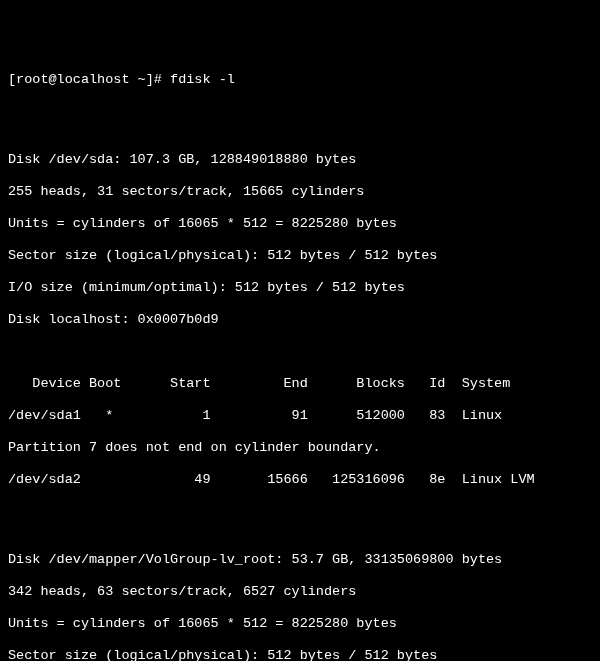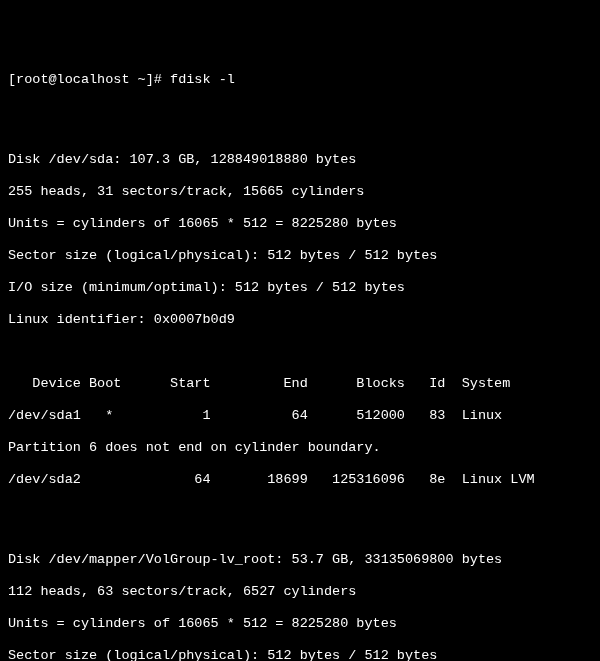--- a/index.html
+++ b/index.html
@@ -22,30 +22,30 @@
 
 
 <span class="line">[root@localhost ~]# fdisk -l</span>
 <div class="blank"></div>
 
 <span class="line">Disk /dev/sda: 107.3 GB, 128849018880 bytes</span>
 <span class="line">255 heads, 31 sectors/track, 15665 cylinders</span>
 <span class="line">Units = cylinders of 16065 * 512 = 8225280 bytes</span>
 <span class="line">Sector size (logical/physical): 512 bytes / 512 bytes</span>
 <span class="line">I/O size (minimum/optimal): 512 bytes / 512 bytes</span>
-<span class="line">Linux identifier: 0x0007b0d9</span>
+<span class="line">Disk localhost: 0x0007b0d9</span>
 <div class="blank"></div>
 <span class="line">   Device Boot      Start         End      Blocks   Id  System</span>
-<span class="line">/dev/sda1   *           1          64      512000   83  Linux</span>
-<span class="line">Partition 6 does not end on cylinder boundary.</span>
-<span class="line">/dev/sda2              64       18699   125316096   8e  Linux LVM</span>
+<span class="line">/dev/sda1   *           1          91      512000   83  Linux</span>
+<span class="line">Partition 7 does not end on cylinder boundary.</span>
+<span class="line">/dev/sda2              49       15666   125316096   8e  Linux LVM</span>
 <div class="blank"></div>
 
 <span class="line">Disk /dev/mapper/VolGroup-lv_root: 53.7 GB, 33135069800 bytes</span>
-<span class="line">112 heads, 63 sectors/track, 6527 cylinders</span>
+<span class="line">342 heads, 63 sectors/track, 6527 cylinders</span>
 <span class="line">Units = cylinders of 16065 * 512 = 8225280 bytes</span>
 <span class="line">Sector size (logical/physical): 512 bytes / 512 bytes</span>
 
 
 
 
 
 
 
 

